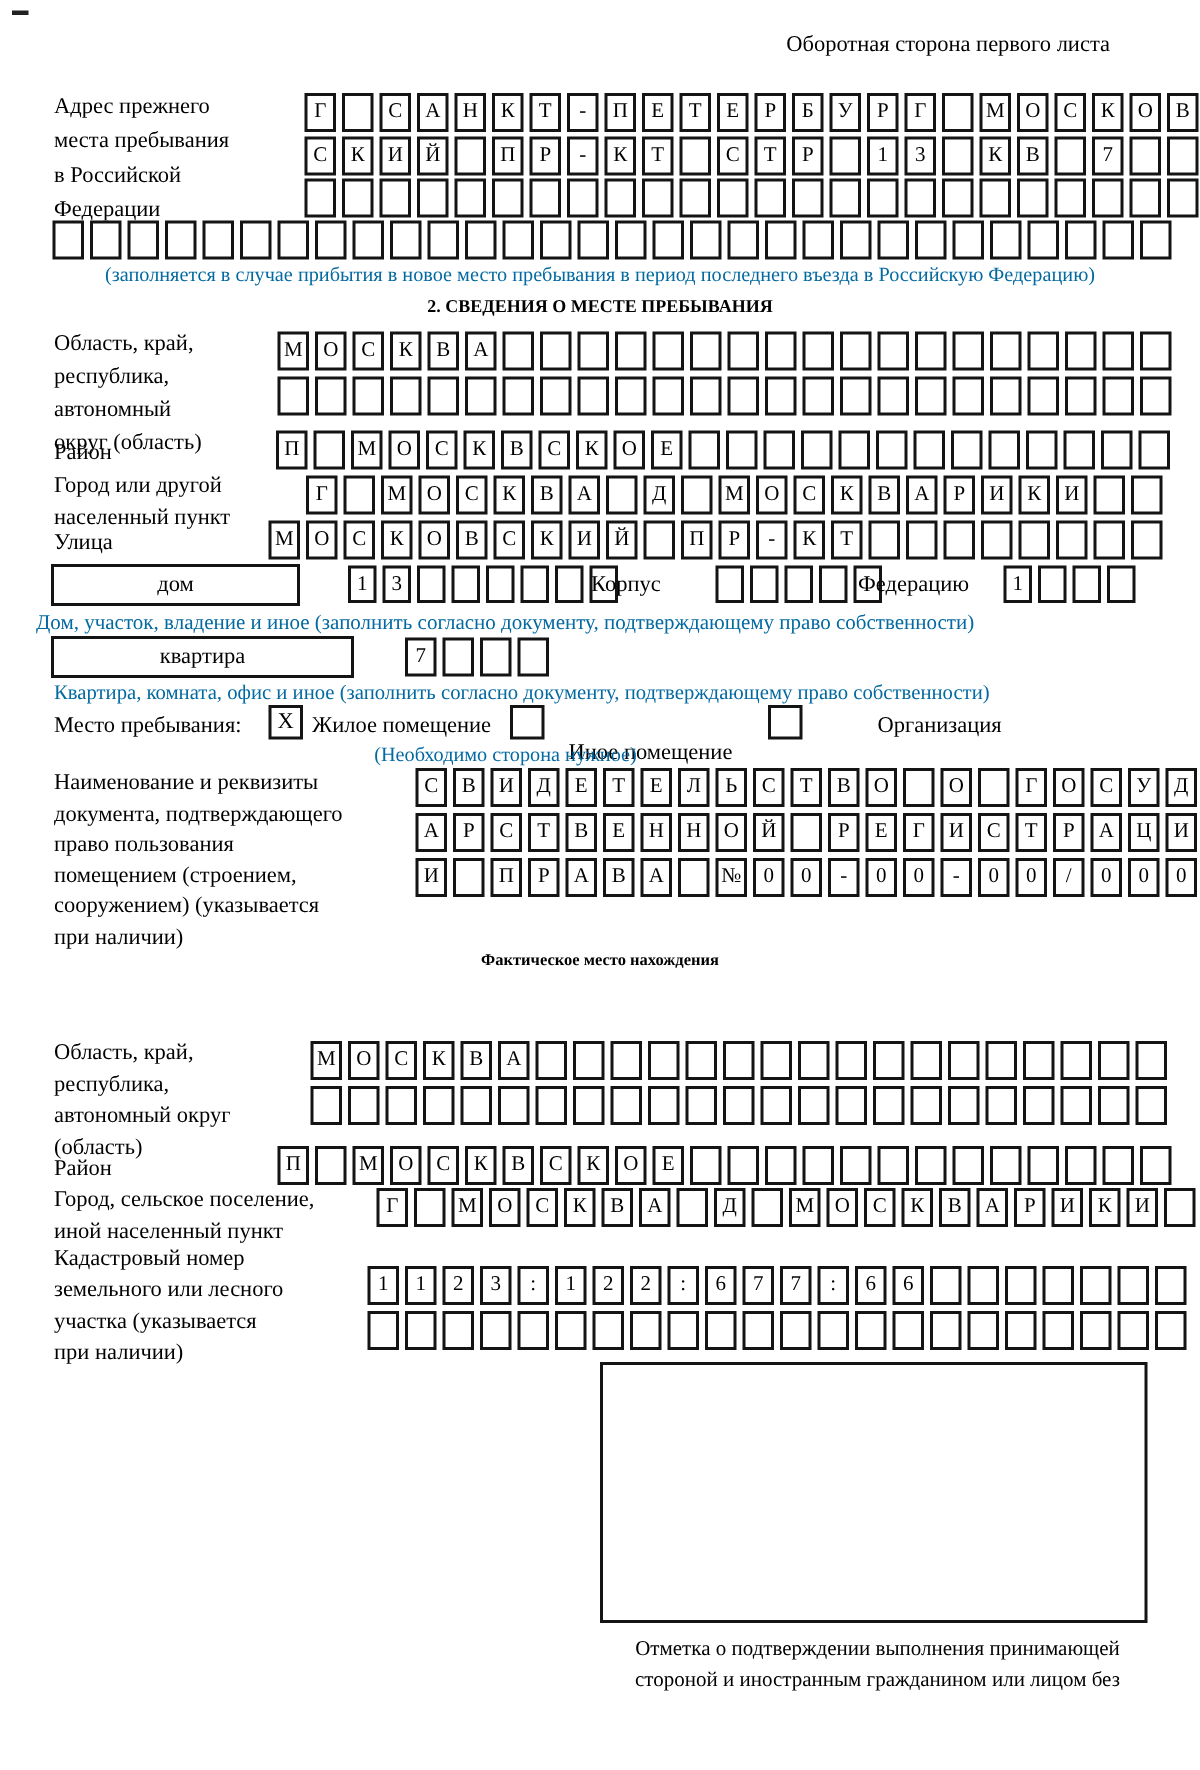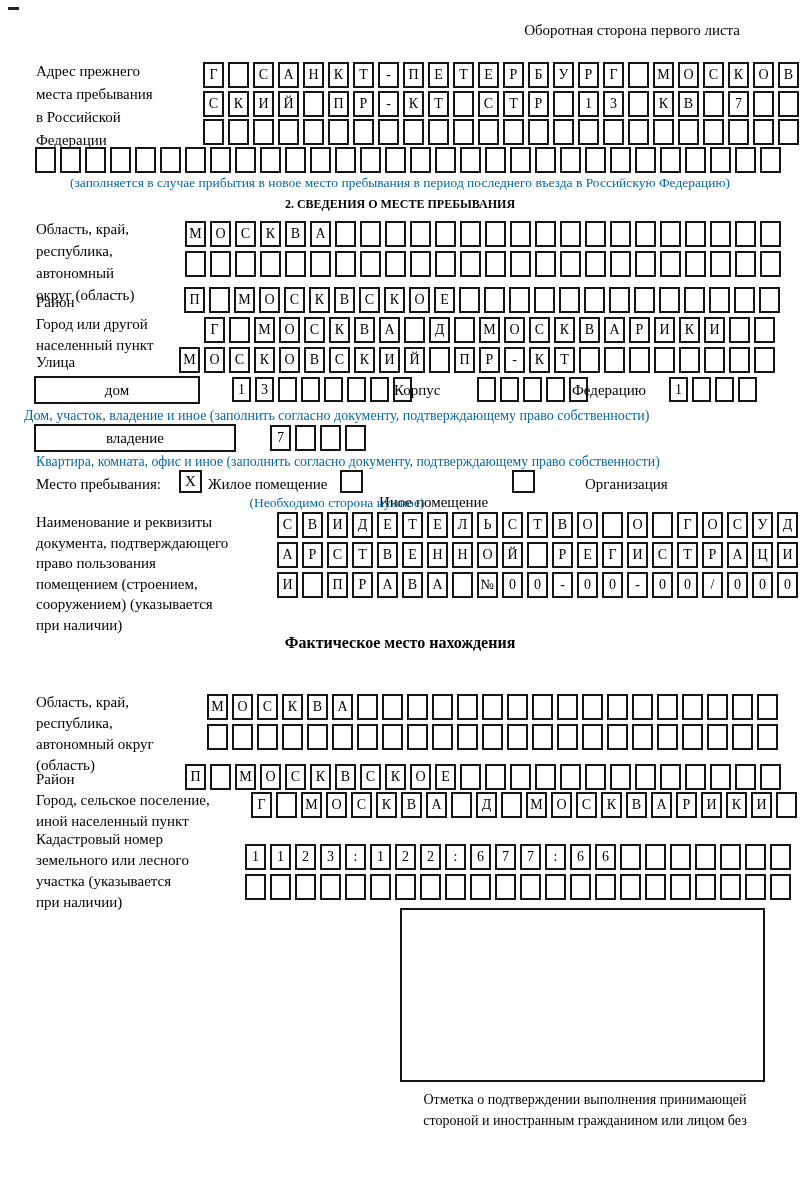--- a/index.html
+++ b/index.html
@@ -73,21 +73,21 @@
   <div class="cellrow" style="left:152px; top:347px;"><span class="cell">М</span><span class="cell">О</span><span class="cell">С</span><span class="cell">К</span><span class="cell">О</span><span class="cell">В</span><span class="cell">С</span><span class="cell">К</span><span class="cell">И</span><span class="cell">Й</span><span class="cell"></span><span class="cell">П</span><span class="cell">Р</span><span class="cell">-</span><span class="cell">К</span><span class="cell">Т</span><span class="cell"></span><span class="cell"></span><span class="cell"></span><span class="cell"></span><span class="cell"></span><span class="cell"></span><span class="cell"></span><span class="cell"></span></div>
 
   <div class="typebox" style="left:34px; top:376px; width:166px; height:28px;">дом</div>
   <div class="cellrow sm" style="left:205px; top:377px;"><span class="cell">1</span><span class="cell">3</span><span class="cell"></span><span class="cell"></span><span class="cell"></span><span class="cell"></span><span class="cell"></span><span class="cell"></span></div>
   <div class="abs label" style="left:394px; top:379px;">Корпус</div>
   <div class="cellrow sm" style="left:450px; top:377px;"><span class="cell"></span><span class="cell"></span><span class="cell"></span><span class="cell"></span><span class="cell"></span></div>
   <div class="abs label" style="left:572px; top:379px;">Федерацию</div>
   <div class="cellrow sm" style="left:642px; top:377px;"><span class="cell">1</span><span class="cell"></span><span class="cell"></span><span class="cell"></span></div>
   <div class="abs caption" style="left:24px; top:408px; font-size:14px;">Дом, участок, владение и иное (заполнить согласно документу, подтверждающему право собственности)</div>
 
-  <div class="typebox" style="left:34px; top:424px; width:202px; height:28px;">владение</div>
+  <div class="typebox" style="left:34px; top:424px; width:202px; height:28px;">квартира</div>
   <div class="cellrow" style="left:243px; top:425px;"><span class="cell">7</span><span class="cell"></span><span class="cell"></span><span class="cell"></span></div>
   <div class="abs caption" style="left:36px; top:454px; font-size:13.8px;">Квартира, комната, офис и иное (заполнить согласно документу, подтверждающему право собственности)</div>
 
   <div class="abs label" style="left:36px; top:473px;">Место пребывания:</div>
   <div class="chk" style="left:179px; top:470px;">X</div>
   <div class="abs label" style="left:208px; top:473px;">Жилое помещение</div>
   <div class="chk" style="left:340px; top:470px;"></div>
   <div class="abs label" style="left:379px; top:473px;margin-top:18px;">Иное помещение</div>
   <div class="chk" style="left:512px; top:470px;"></div>
   <div class="abs label" style="left:558px; top:473px;margin-left:27px;">Организация</div>
@@ -96,21 +96,21 @@
   <div class="abs multiline" style="left:36px; top:512px; font-size:15px; line-height:20.5px;">Наименование и реквизиты
 документа, подтверждающего
 право пользования
 помещением (строением,
 сооружением) (указывается
 при наличии)</div>
   <div class="cellrow" style="left:250px; top:512px;"><span class="cell">С</span><span class="cell">В</span><span class="cell">И</span><span class="cell">Д</span><span class="cell">Е</span><span class="cell">Т</span><span class="cell">Е</span><span class="cell">Л</span><span class="cell">Ь</span><span class="cell">С</span><span class="cell">Т</span><span class="cell">В</span><span class="cell">О</span><span class="cell"></span><span class="cell">О</span><span class="cell"></span><span class="cell">Г</span><span class="cell">О</span><span class="cell">С</span><span class="cell">У</span><span class="cell">Д</span></div>
   <div class="cellrow" style="left:250px; top:542px;"><span class="cell">А</span><span class="cell">Р</span><span class="cell">С</span><span class="cell">Т</span><span class="cell">В</span><span class="cell">Е</span><span class="cell">Н</span><span class="cell">Н</span><span class="cell">О</span><span class="cell">Й</span><span class="cell"></span><span class="cell">Р</span><span class="cell">Е</span><span class="cell">Г</span><span class="cell">И</span><span class="cell">С</span><span class="cell">Т</span><span class="cell">Р</span><span class="cell">А</span><span class="cell">Ц</span><span class="cell">И</span></div>
   <div class="cellrow" style="left:250px; top:572px;"><span class="cell">И</span><span class="cell"></span><span class="cell">П</span><span class="cell">Р</span><span class="cell">А</span><span class="cell">В</span><span class="cell">А</span><span class="cell"></span><span class="cell">№</span><span class="cell">0</span><span class="cell">0</span><span class="cell">-</span><span class="cell">0</span><span class="cell">0</span><span class="cell">-</span><span class="cell">0</span><span class="cell">0</span><span class="cell">/</span><span class="cell">0</span><span class="cell">0</span><span class="cell">0</span></div>
 
-  <div class="abs title center" style="left:0px; top:634px; width:800px; font-size:16px;">Фактическое место нахождения</div>
+  <div class="abs title center" style="left:0px; top:634px; width:800px; font-size:11px;">Фактическое место нахождения</div>
 
   <div class="abs label-tight multiline" style="left:36px; top:692px;">Область, край,
 республика,
 автономный округ
 (область)</div>
   <div class="cellrow" style="left:180px; top:694px;"><span class="cell">М</span><span class="cell">О</span><span class="cell">С</span><span class="cell">К</span><span class="cell">В</span><span class="cell">А</span><span class="cell"></span><span class="cell"></span><span class="cell"></span><span class="cell"></span><span class="cell"></span><span class="cell"></span><span class="cell"></span><span class="cell"></span><span class="cell"></span><span class="cell"></span><span class="cell"></span><span class="cell"></span><span class="cell"></span><span class="cell"></span><span class="cell"></span><span class="cell"></span><span class="cell"></span></div>
   <div class="cellrow" style="left:180px; top:724px;"><span class="cell"></span><span class="cell"></span><span class="cell"></span><span class="cell"></span><span class="cell"></span><span class="cell"></span><span class="cell"></span><span class="cell"></span><span class="cell"></span><span class="cell"></span><span class="cell"></span><span class="cell"></span><span class="cell"></span><span class="cell"></span><span class="cell"></span><span class="cell"></span><span class="cell"></span><span class="cell"></span><span class="cell"></span><span class="cell"></span><span class="cell"></span><span class="cell"></span><span class="cell"></span></div>
 
   <div class="abs label" style="left:36px; top:768px;">Район</div>
   <div class="cellrow" style="left:158px; top:764px;"><span class="cell">П</span><span class="cell"></span><span class="cell">М</span><span class="cell">О</span><span class="cell">С</span><span class="cell">К</span><span class="cell">В</span><span class="cell">С</span><span class="cell">К</span><span class="cell">О</span><span class="cell">Е</span><span class="cell"></span><span class="cell"></span><span class="cell"></span><span class="cell"></span><span class="cell"></span><span class="cell"></span><span class="cell"></span><span class="cell"></span><span class="cell"></span><span class="cell"></span><span class="cell"></span><span class="cell"></span><span class="cell"></span></div>

